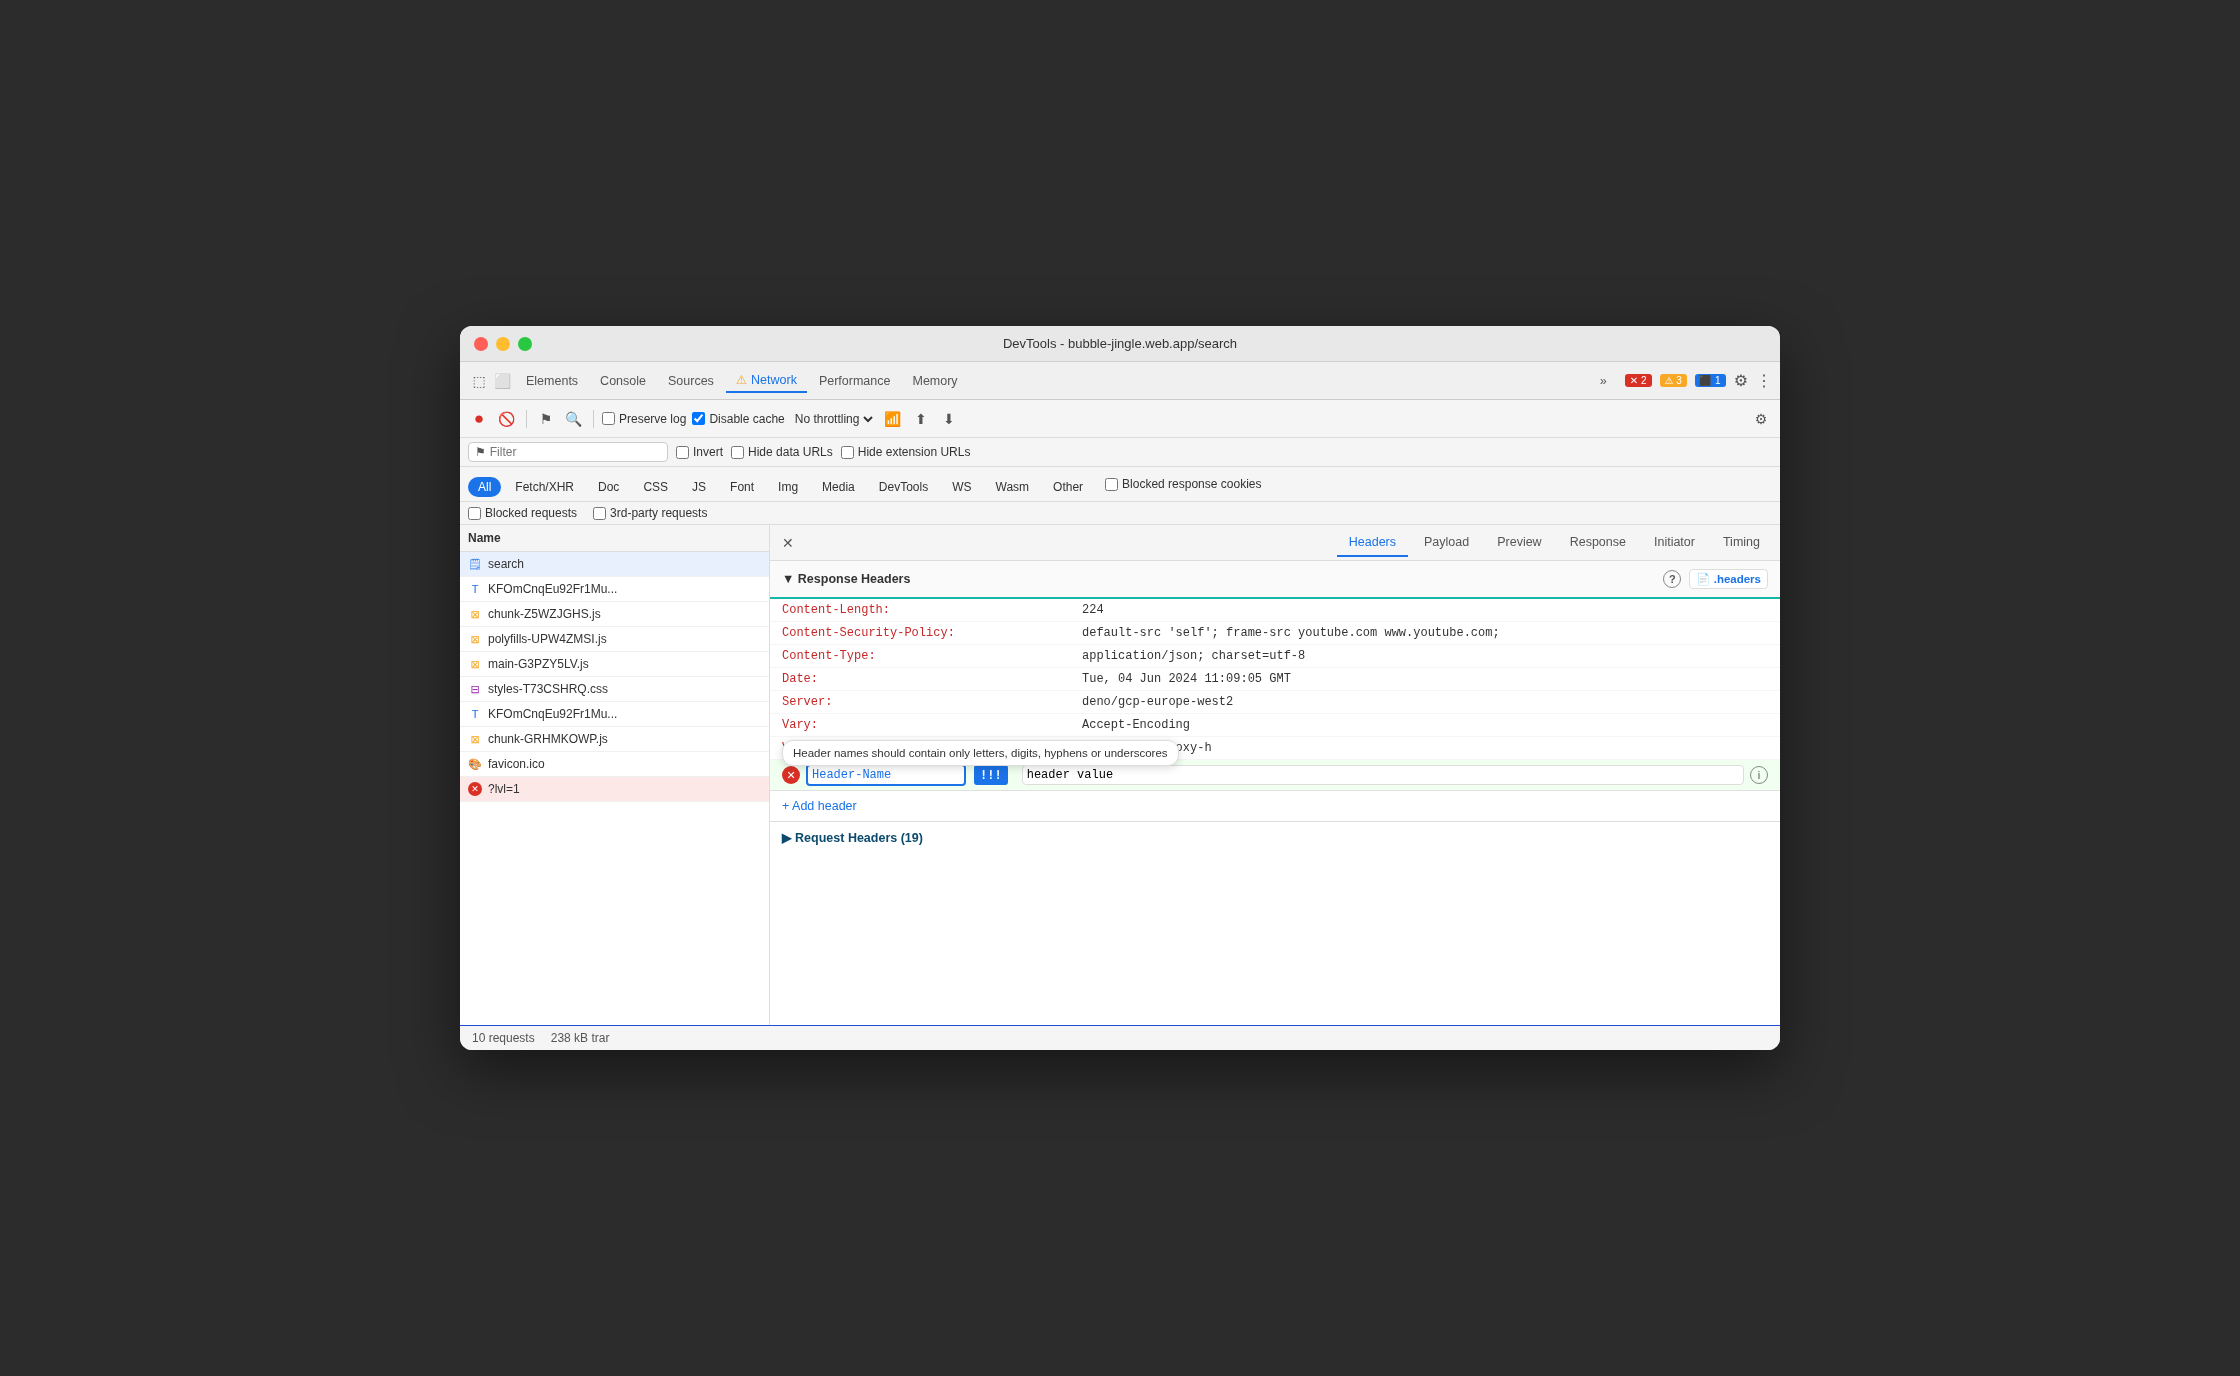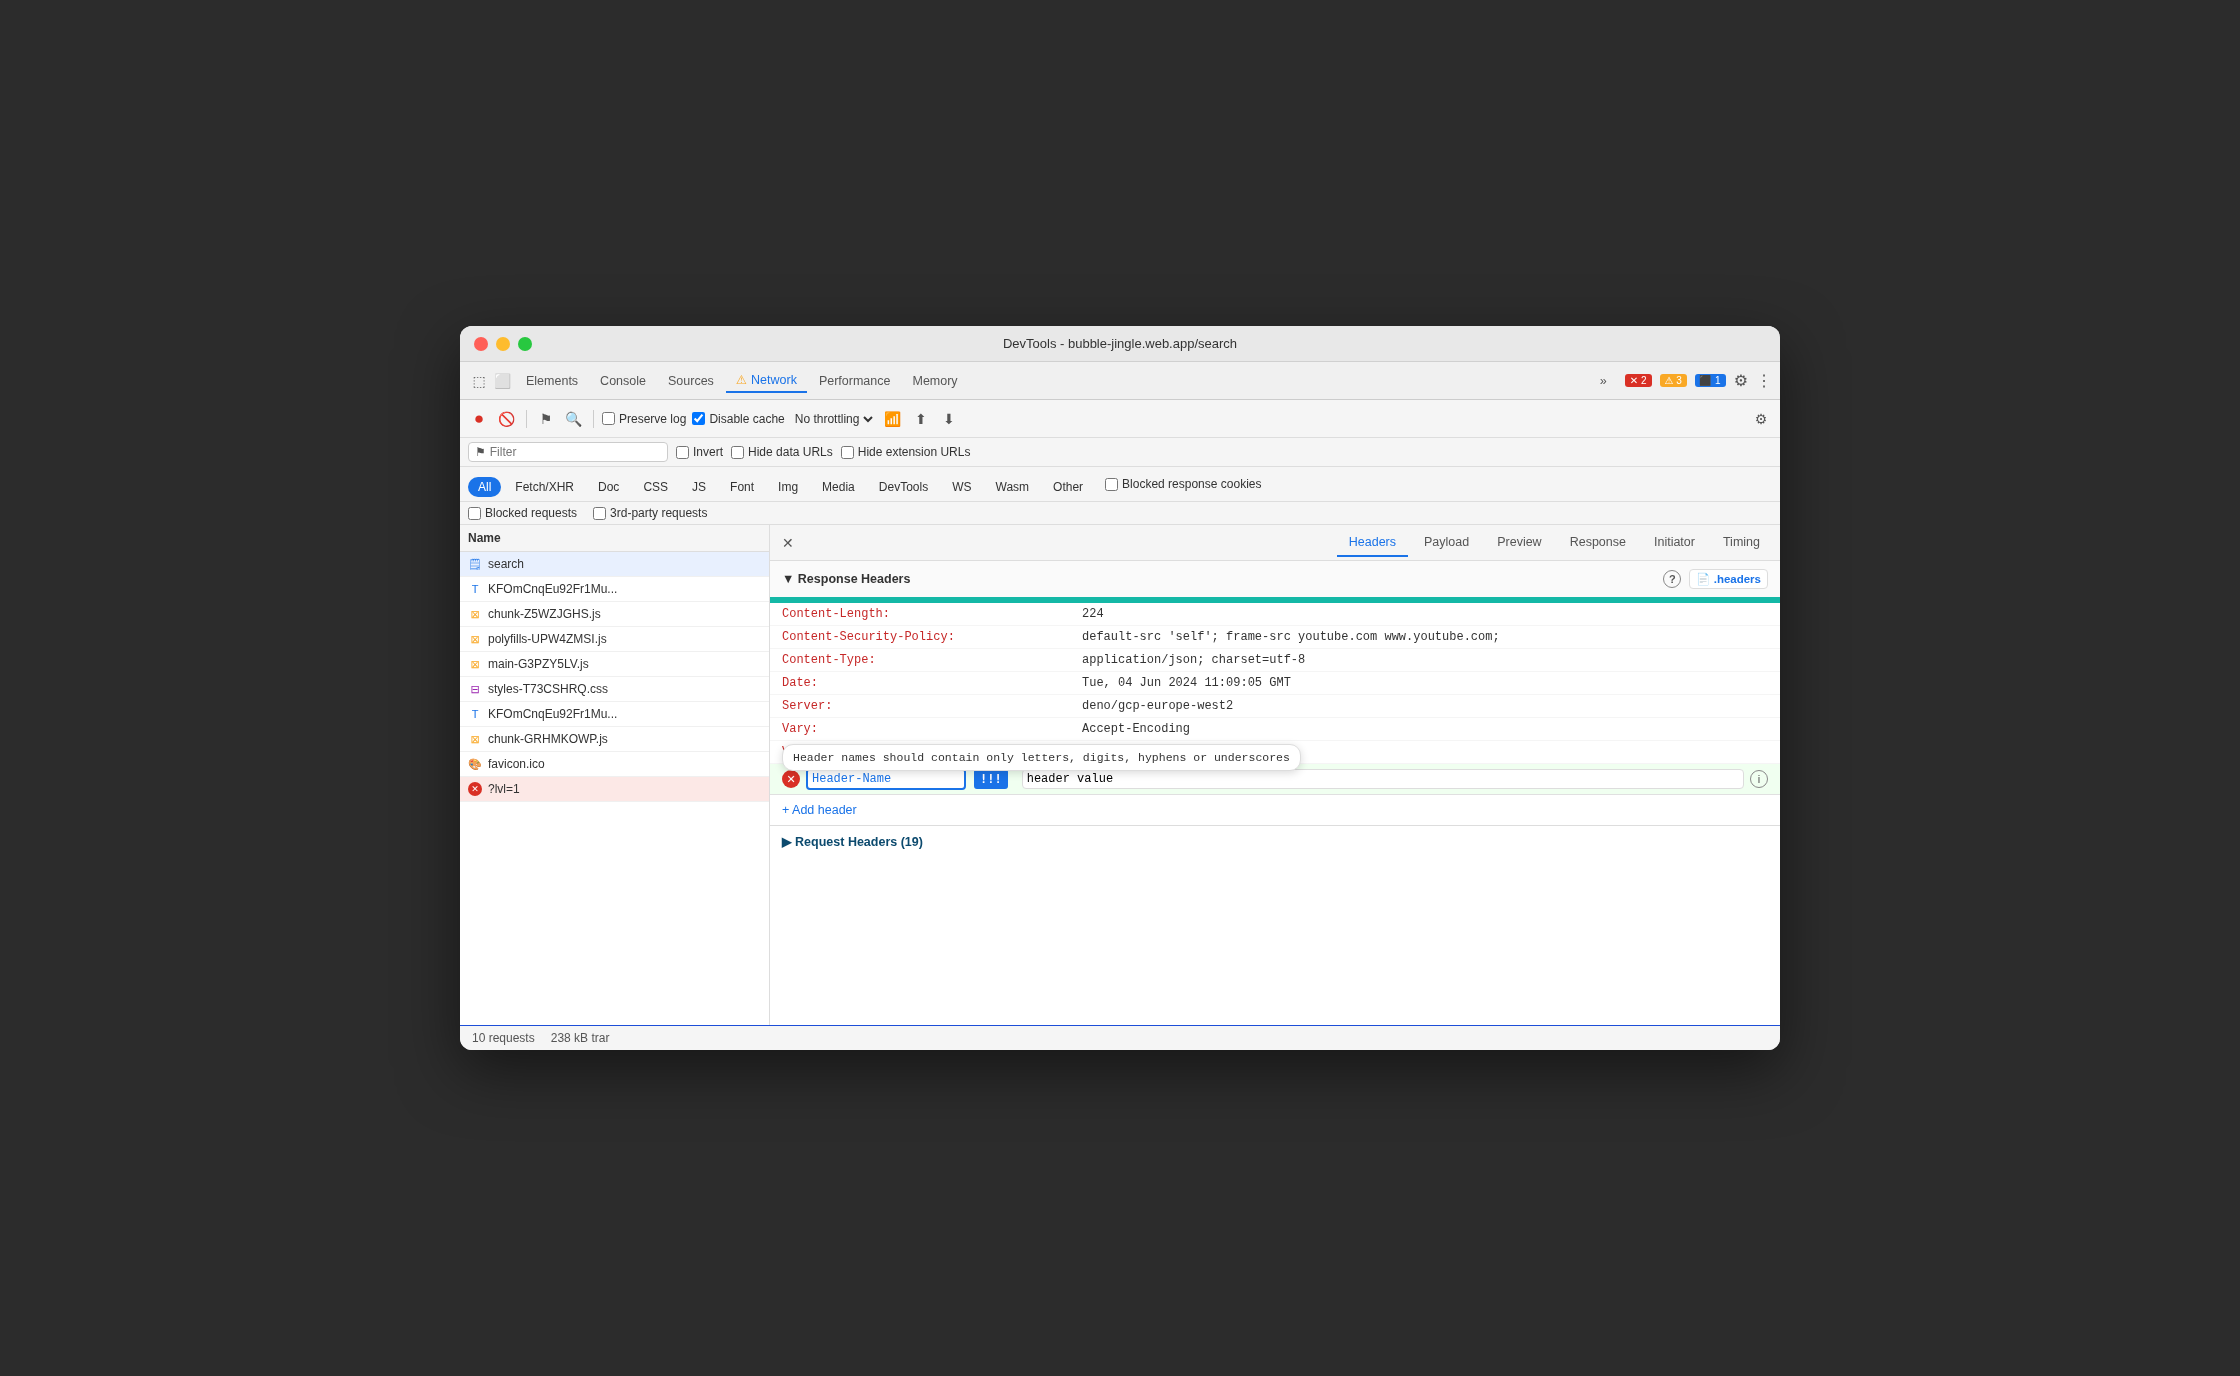--- a/index.html
+++ b/index.html
@@ -254,21 +254,21 @@
     .headers-section {
       padding: 0;
     }
     .section-title {
       display: flex;
       align-items: center;
       padding: 8px 12px;
       font-size: 12.5px;
       font-weight: 600;
       color: #333;
-      border-bottom: 6px solid #14b8a6;
+      border-bottom: 2px solid #14b8a6;
       background: #fafafa;
       cursor: pointer;
       justify-content: space-between;
     }
     .section-title-left { display: flex; align-items: center; gap: 6px; }
     .section-title-right { display: flex; align-items: center; gap: 8px; }
     .help-icon {
       width: 18px; height: 18px; border-radius: 50%; border: 1px solid #888;
       display: flex; align-items: center; justify-content: center;
       font-size: 11px; color: #555; cursor: pointer;
@@ -292,21 +292,21 @@
     .tooltip-box {
       position: absolute;
       left: 12px;
       top: 26px;
       background: white;
       border: 1px solid #ddd;
       border-radius: 11px;
       padding: 6px 10px;
       font-size: 11.5px;
       color: #333;
-      font-family: Liberation Mono, monospace;
+      font-family: Liberation Sans, sans-serif;
       z-index: 10;
       white-space: nowrap;
       box-shadow: 0 2px 8px rgba(0,0,0,0.15);
     }
 
     
     .custom-header-row {
       display: flex;
       align-items: center;
       padding: 4px 12px;

